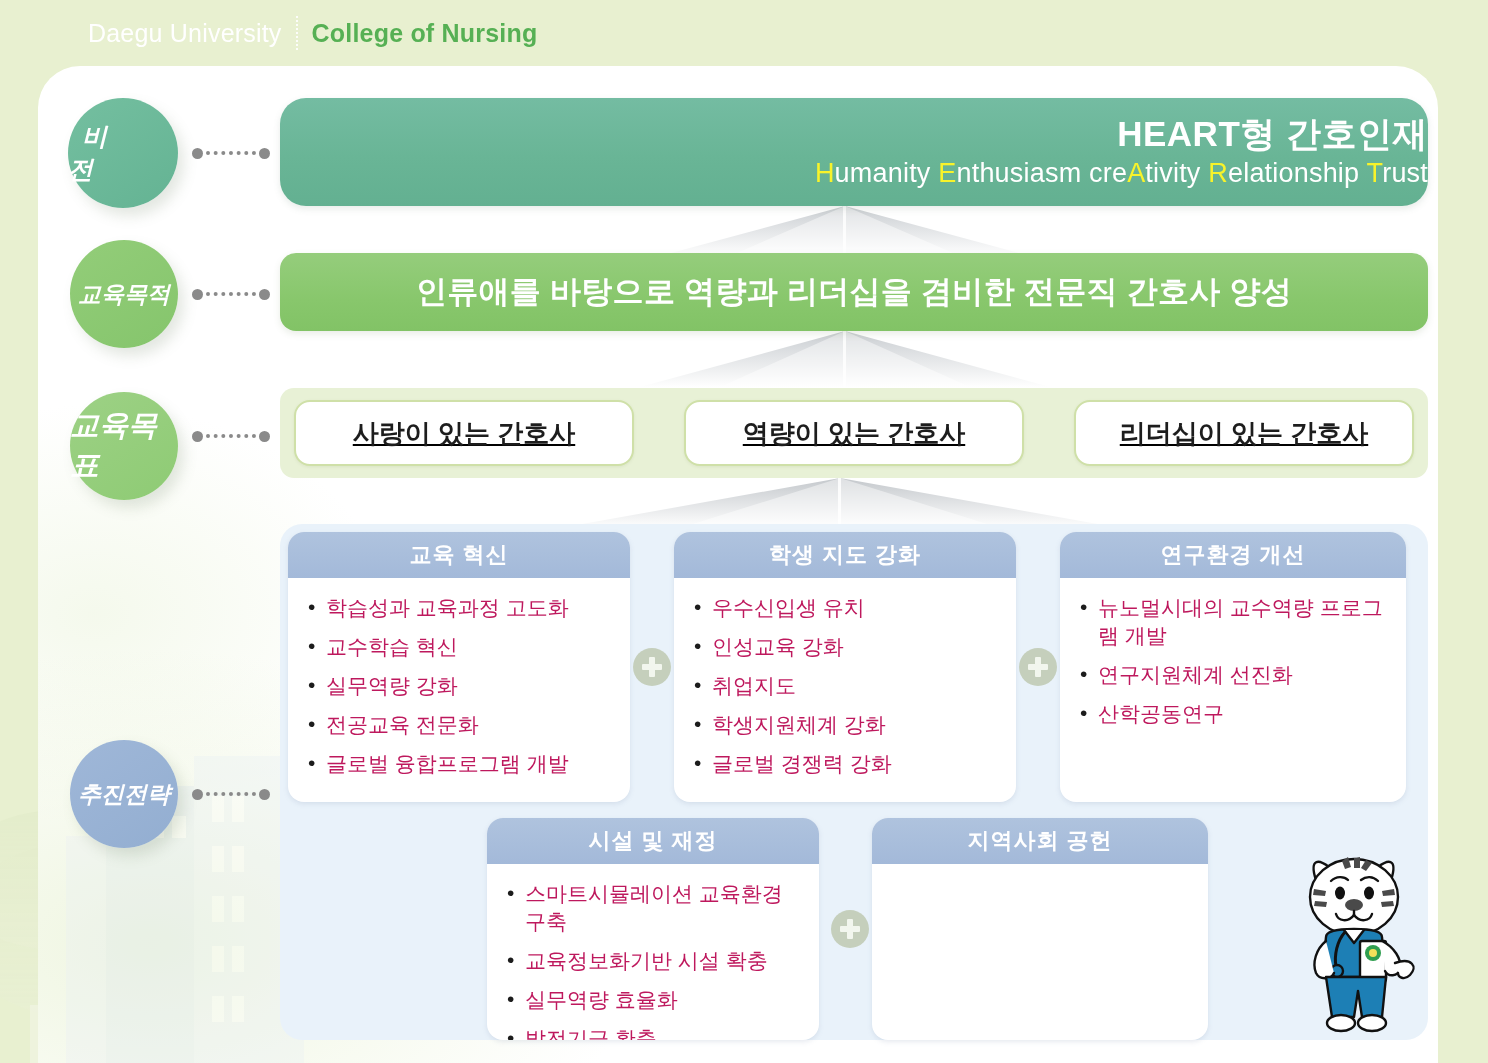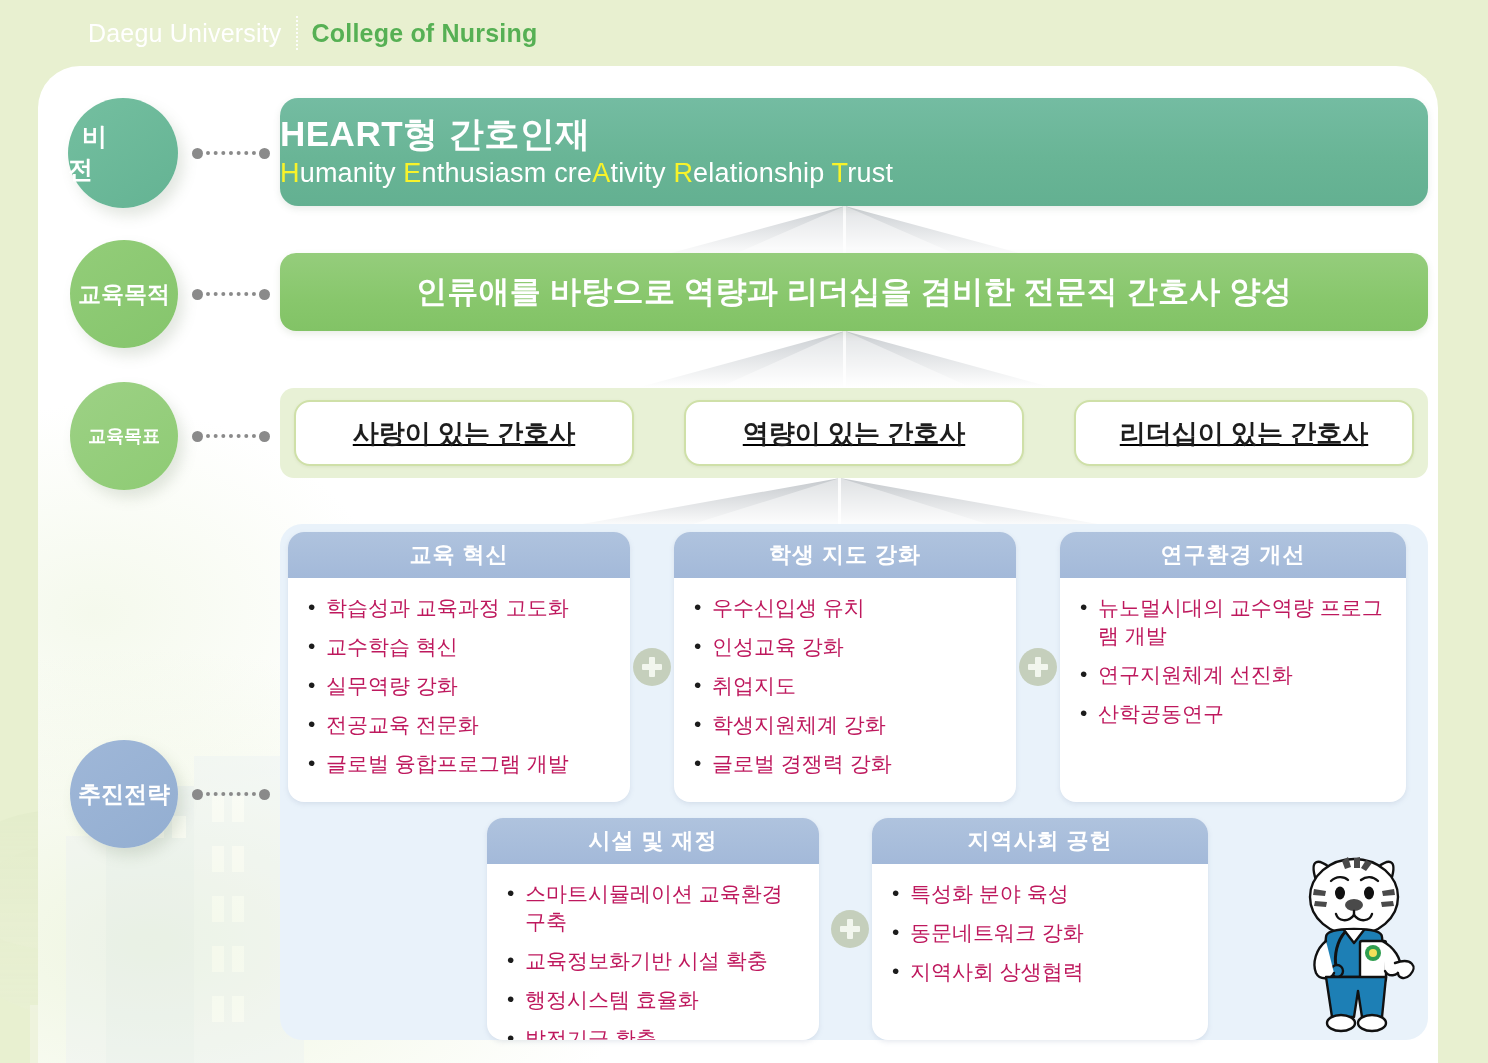--- a/index.html
+++ b/index.html
@@ -79,24 +79,25 @@
   .lbl-circle {
     position: absolute;
     border-radius: 50%;
     display: flex;
     align-items: center;
     justify-content: center;
     color: #ffffff;
     font-weight: bold;
     box-shadow: 6px 8px 14px rgba(100,120,90,.18);
     z-index: 6;
+    font-style: italic;
   }
   #circle-vision   { left: 68px;  top: 98px;  width: 110px; height: 110px; background: linear-gradient(145deg,#74bfa0,#64b393); font-size: 25px; letter-spacing: 14px; text-indent: 14px;}
   #circle-purpose  { left: 70px;  top: 240px; width: 108px; height: 108px; background: linear-gradient(145deg,#93cd79,#85c56c); font-size: 23px;}
-  #circle-goal     { left: 70px;  top: 382px; width: 108px; height: 108px; background: linear-gradient(145deg,#9dd185,#8ecb74); font-size: 18px;}
+  #circle-goal     { left: 70px;  top: 392px; width: 108px; height: 108px; background: linear-gradient(145deg,#9dd185,#8ecb74); font-size: 29px;}
   #circle-strategy { left: 70px;  top: 740px; width: 108px; height: 108px; background: linear-gradient(145deg,#9fb7d8,#93aed1); font-size: 23px;}
 
   
   .connector {
     position: absolute;
     height: 14px;
     display: flex;
     align-items: center;
     z-index: 6;
   }
@@ -115,24 +116,24 @@
   #conn-purpose  { left: 192px; top: 287px; width: 78px; }
   #conn-goal     { left: 192px; top: 429px; width: 78px; }
   #conn-strategy { left: 192px; top: 787px; width: 78px; }
 
   
   #vision-banner {
     position: absolute;
     left: 280px; top: 98px;
     width: 1148px; height: 108px;
     background: linear-gradient(180deg,#74bca2 0%,#69b596 55%, #63b091 100%);
-    border-radius: 18px;
+    border-radius: 26px;
     color: #fff;
     display: flex; flex-direction: column;
-    align-items: flex-start; justify-content: center;
+    align-items: flex-end; justify-content: center;
     z-index: 6;
     box-shadow: 0 3px 7px rgba(90,120,100,.14);
   }
   #vision-title {
     font-size: 35px;
     font-weight: bold;
     letter-spacing: .5px;
     line-height: 1.1;
   }
   #vision-sub {
@@ -441,35 +442,28 @@
     </ul>
   </div>
 </div>
 
 <div class="scard" id="card-4">
   <div class="scard-head">시설 및 재정</div>
   <div class="scard-body">
     <ul>
       <li>스마트시뮬레이션 교육환경 구축</li>
       <li>교육정보화기반 시설 확충</li>
-      <li>행정시스템 효율화</li>
+      <li>실무역량 효율화</li>
       <li>발전기금 확충</li>
     </ul>
   </div>
 </div>
 
 <div class="scard" id="card-5">
   <div class="scard-head">지역사회 공헌</div>
-  <div class="scard-body">
-    <ul>
-      <li>특성화 분야 육성</li>
-      <li>동문네트워크 강화</li>
-      <li>지역사회 상생협력</li>
-    </ul>
-  </div>
 </div>
 
 <div class="plus-badge" id="plus-1"></div>
 <div class="plus-badge" id="plus-2"></div>
 <div class="plus-badge" id="plus-3"></div>
 
 <svg id="mascot" viewBox="0 0 150 200">
   <g stroke="#111111" stroke-width="2.4" stroke-linejoin="round" stroke-linecap="round">
 
     <path d="M35 38 C27 16 34 12 47 22 Z" fill="#ffffff"></path>

